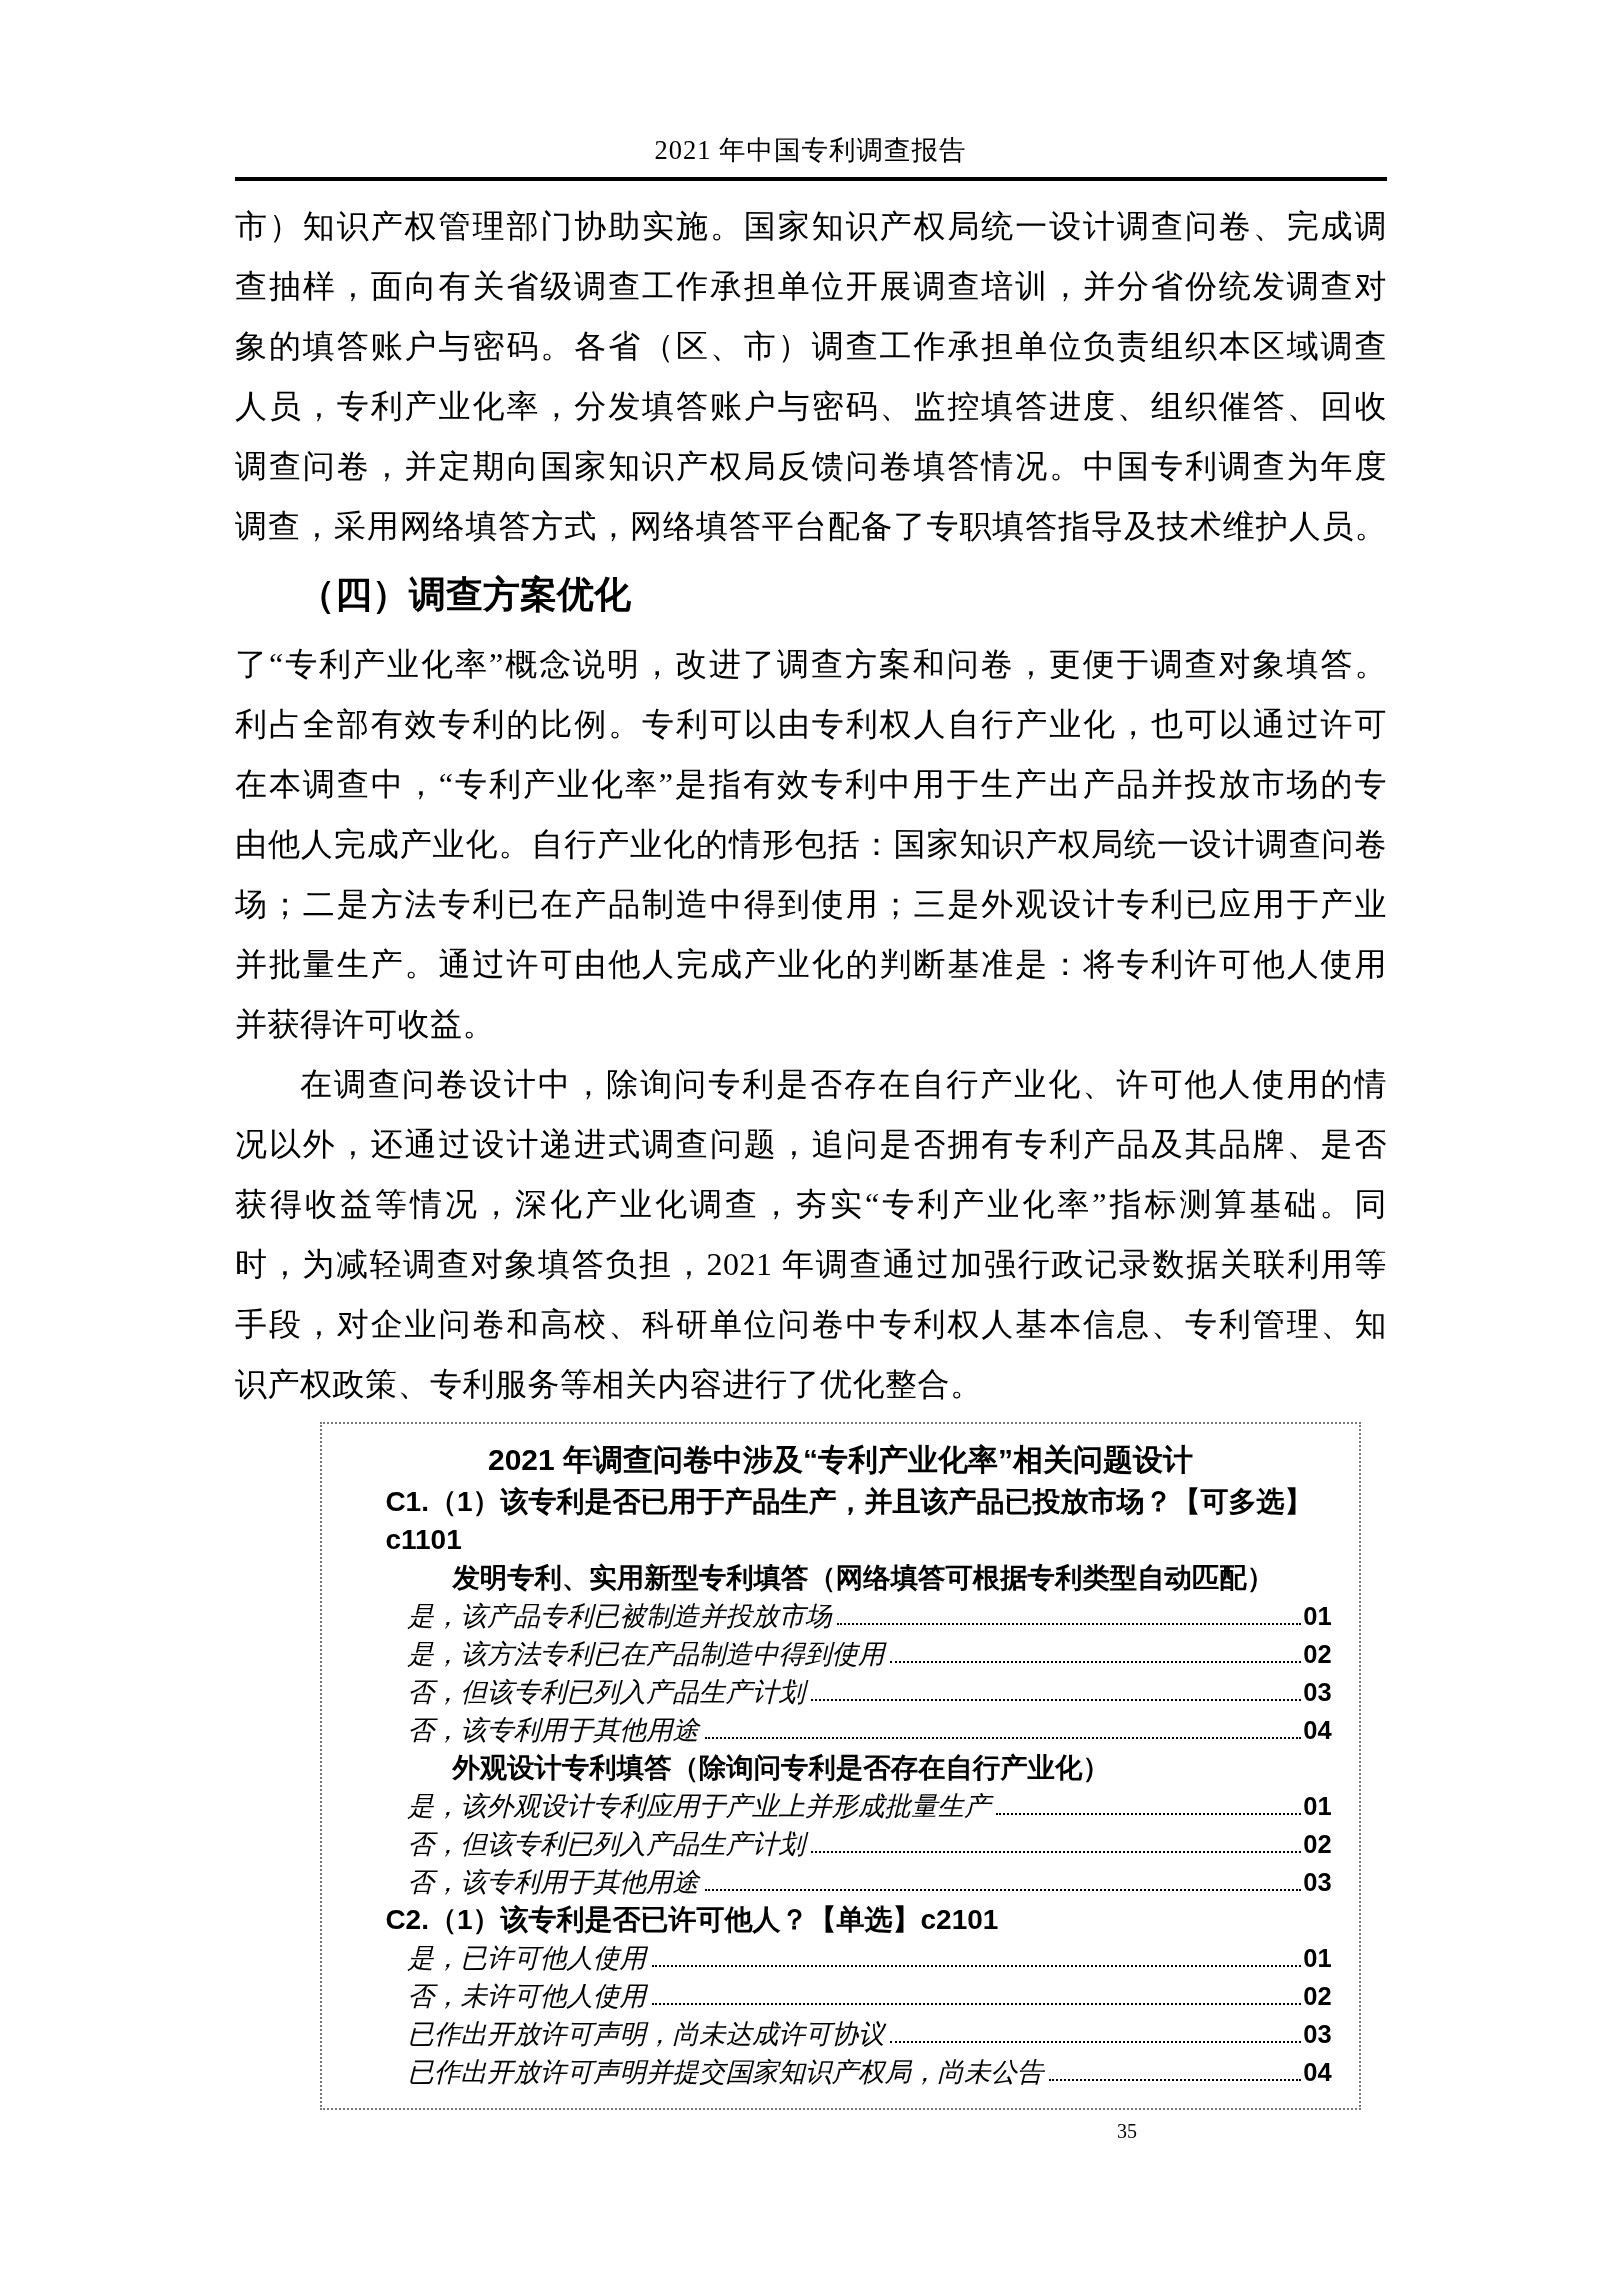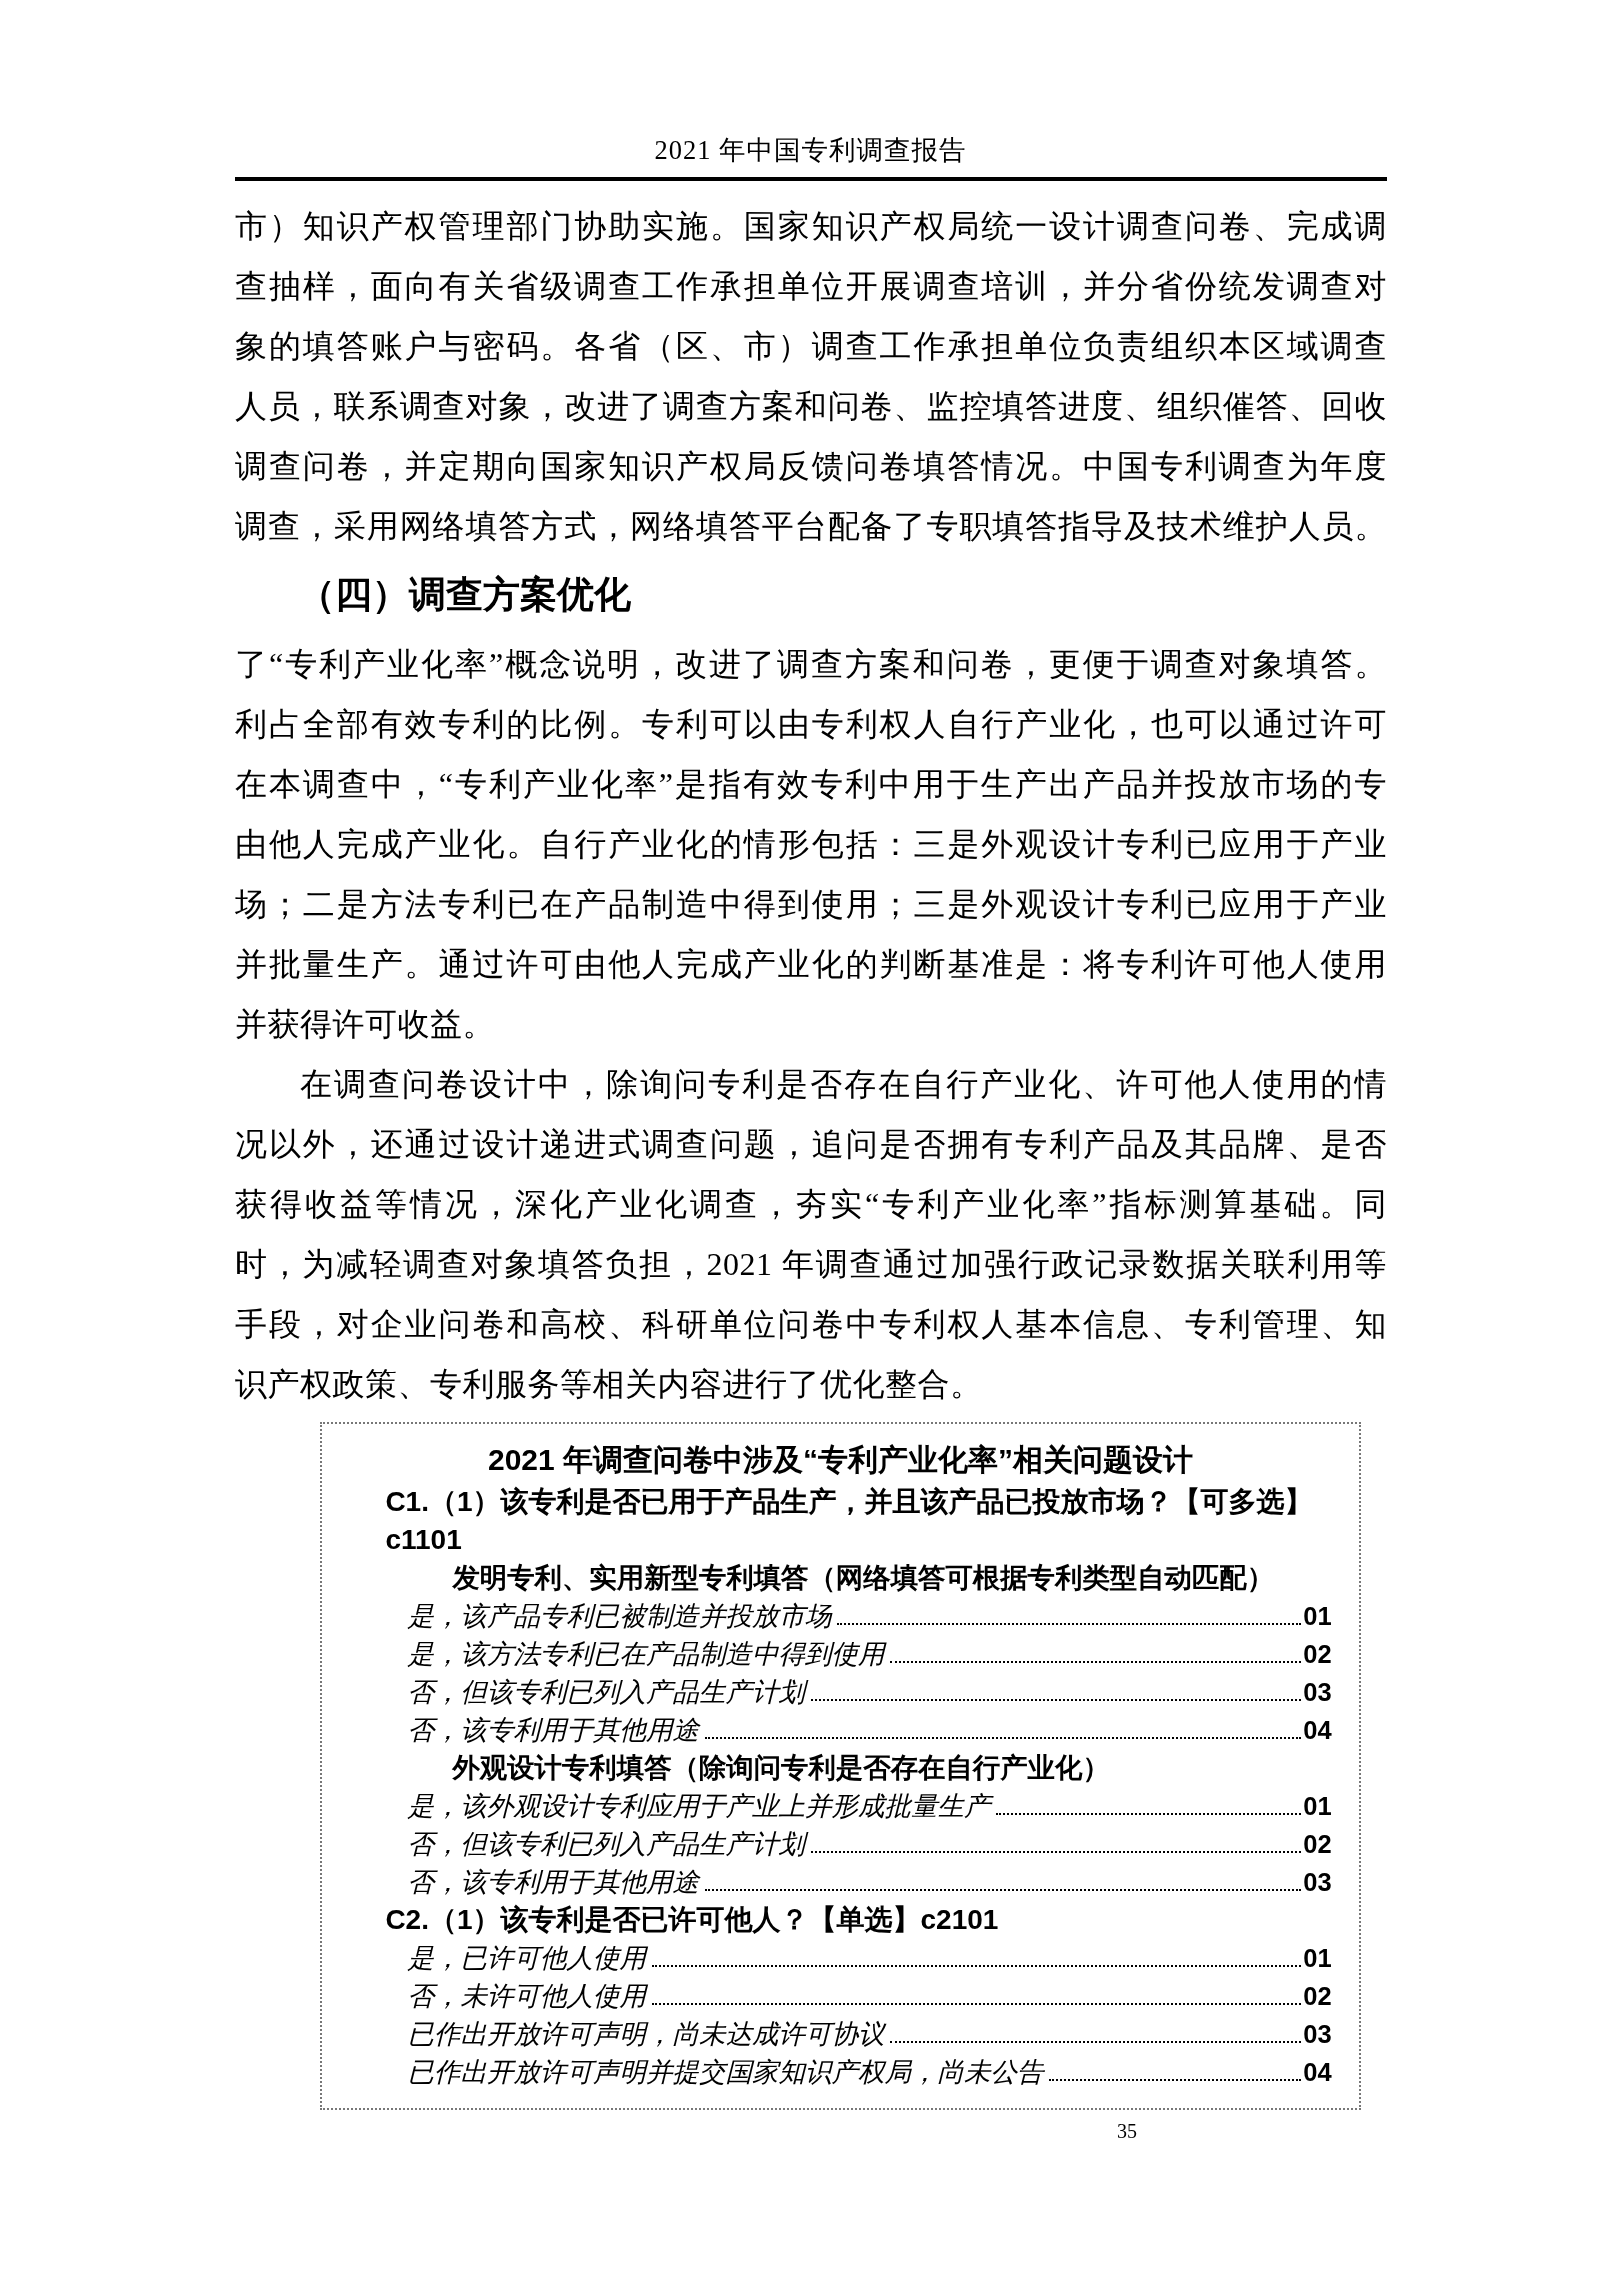--- a/index.html
+++ b/index.html
@@ -88,32 +88,32 @@
 
   <div class="header-title">2021 年中国专利调查报告</div>
   <div class="header-rule"></div>
 
   <div class="content">
 
     <div class="para">
       <div class="jline">市）知识产权管理部门协助实施。国家知识产权局统一设计调查问卷、完成调</div>
       <div class="jline">查抽样，面向有关省级调查工作承担单位开展调查培训，并分省份统发调查对</div>
       <div class="jline">象的填答账户与密码。各省（区、市）调查工作承担单位负责组织本区域调查</div>
-      <div class="jline">人员，联系调查对象，改进了调查方案和问卷、监控填答进度、组织催答、回收</div>
+      <div class="jline">人员，专利产业化率，分发填答账户与密码、监控填答进度、组织催答、回收</div>
       <div class="jline">调查问卷，并定期向国家知识产权局反馈问卷填答情况。中国专利调查为年度</div>
       <div class="jline">调查，采用网络填答方式，网络填答平台配备了专职填答指导及技术维护人员。</div>
     </div>
 
     <div class="section-heading">（四）调查方案优化</div>
 
     <div class="para">
       <div class="jline">了“专利产业化率”概念说明，改进了调查方案和问卷，更便于调查对象填答。</div>
       <div class="jline">利占全部有效专利的比例。专利可以由专利权人自行产业化，也可以通过许可</div>
       <div class="jline">在本调查中，“专利产业化率”是指有效专利中用于生产出产品并投放市场的专</div>
-      <div class="jline">由他人完成产业化。自行产业化的情形包括：三是外观设计专利已应用于产业</div>
+      <div class="jline">由他人完成产业化。自行产业化的情形包括：国家知识产权局统一设计调查问卷</div>
       <div class="jline">场；二是方法专利已在产品制造中得到使用；三是外观设计专利已应用于产业</div>
       <div class="jline">并批量生产。通过许可由他人完成产业化的判断基准是：将专利许可他人使用</div>
       <div class="jline end">并获得许可收益。</div>
     </div>
 
     <div class="para">
       <div class="jline indent">在调查问卷设计中，除询问专利是否存在自行产业化、许可他人使用的情</div>
       <div class="jline">况以外，还通过设计递进式调查问题，追问是否拥有专利产品及其品牌、是否</div>
       <div class="jline">获得收益等情况，深化产业化调查，夯实“专利产业化率”指标测算基础。同</div>
       <div class="jline">时，为减轻调查对象填答负担，2021 年调查通过加强行政记录数据关联利用等</div>

